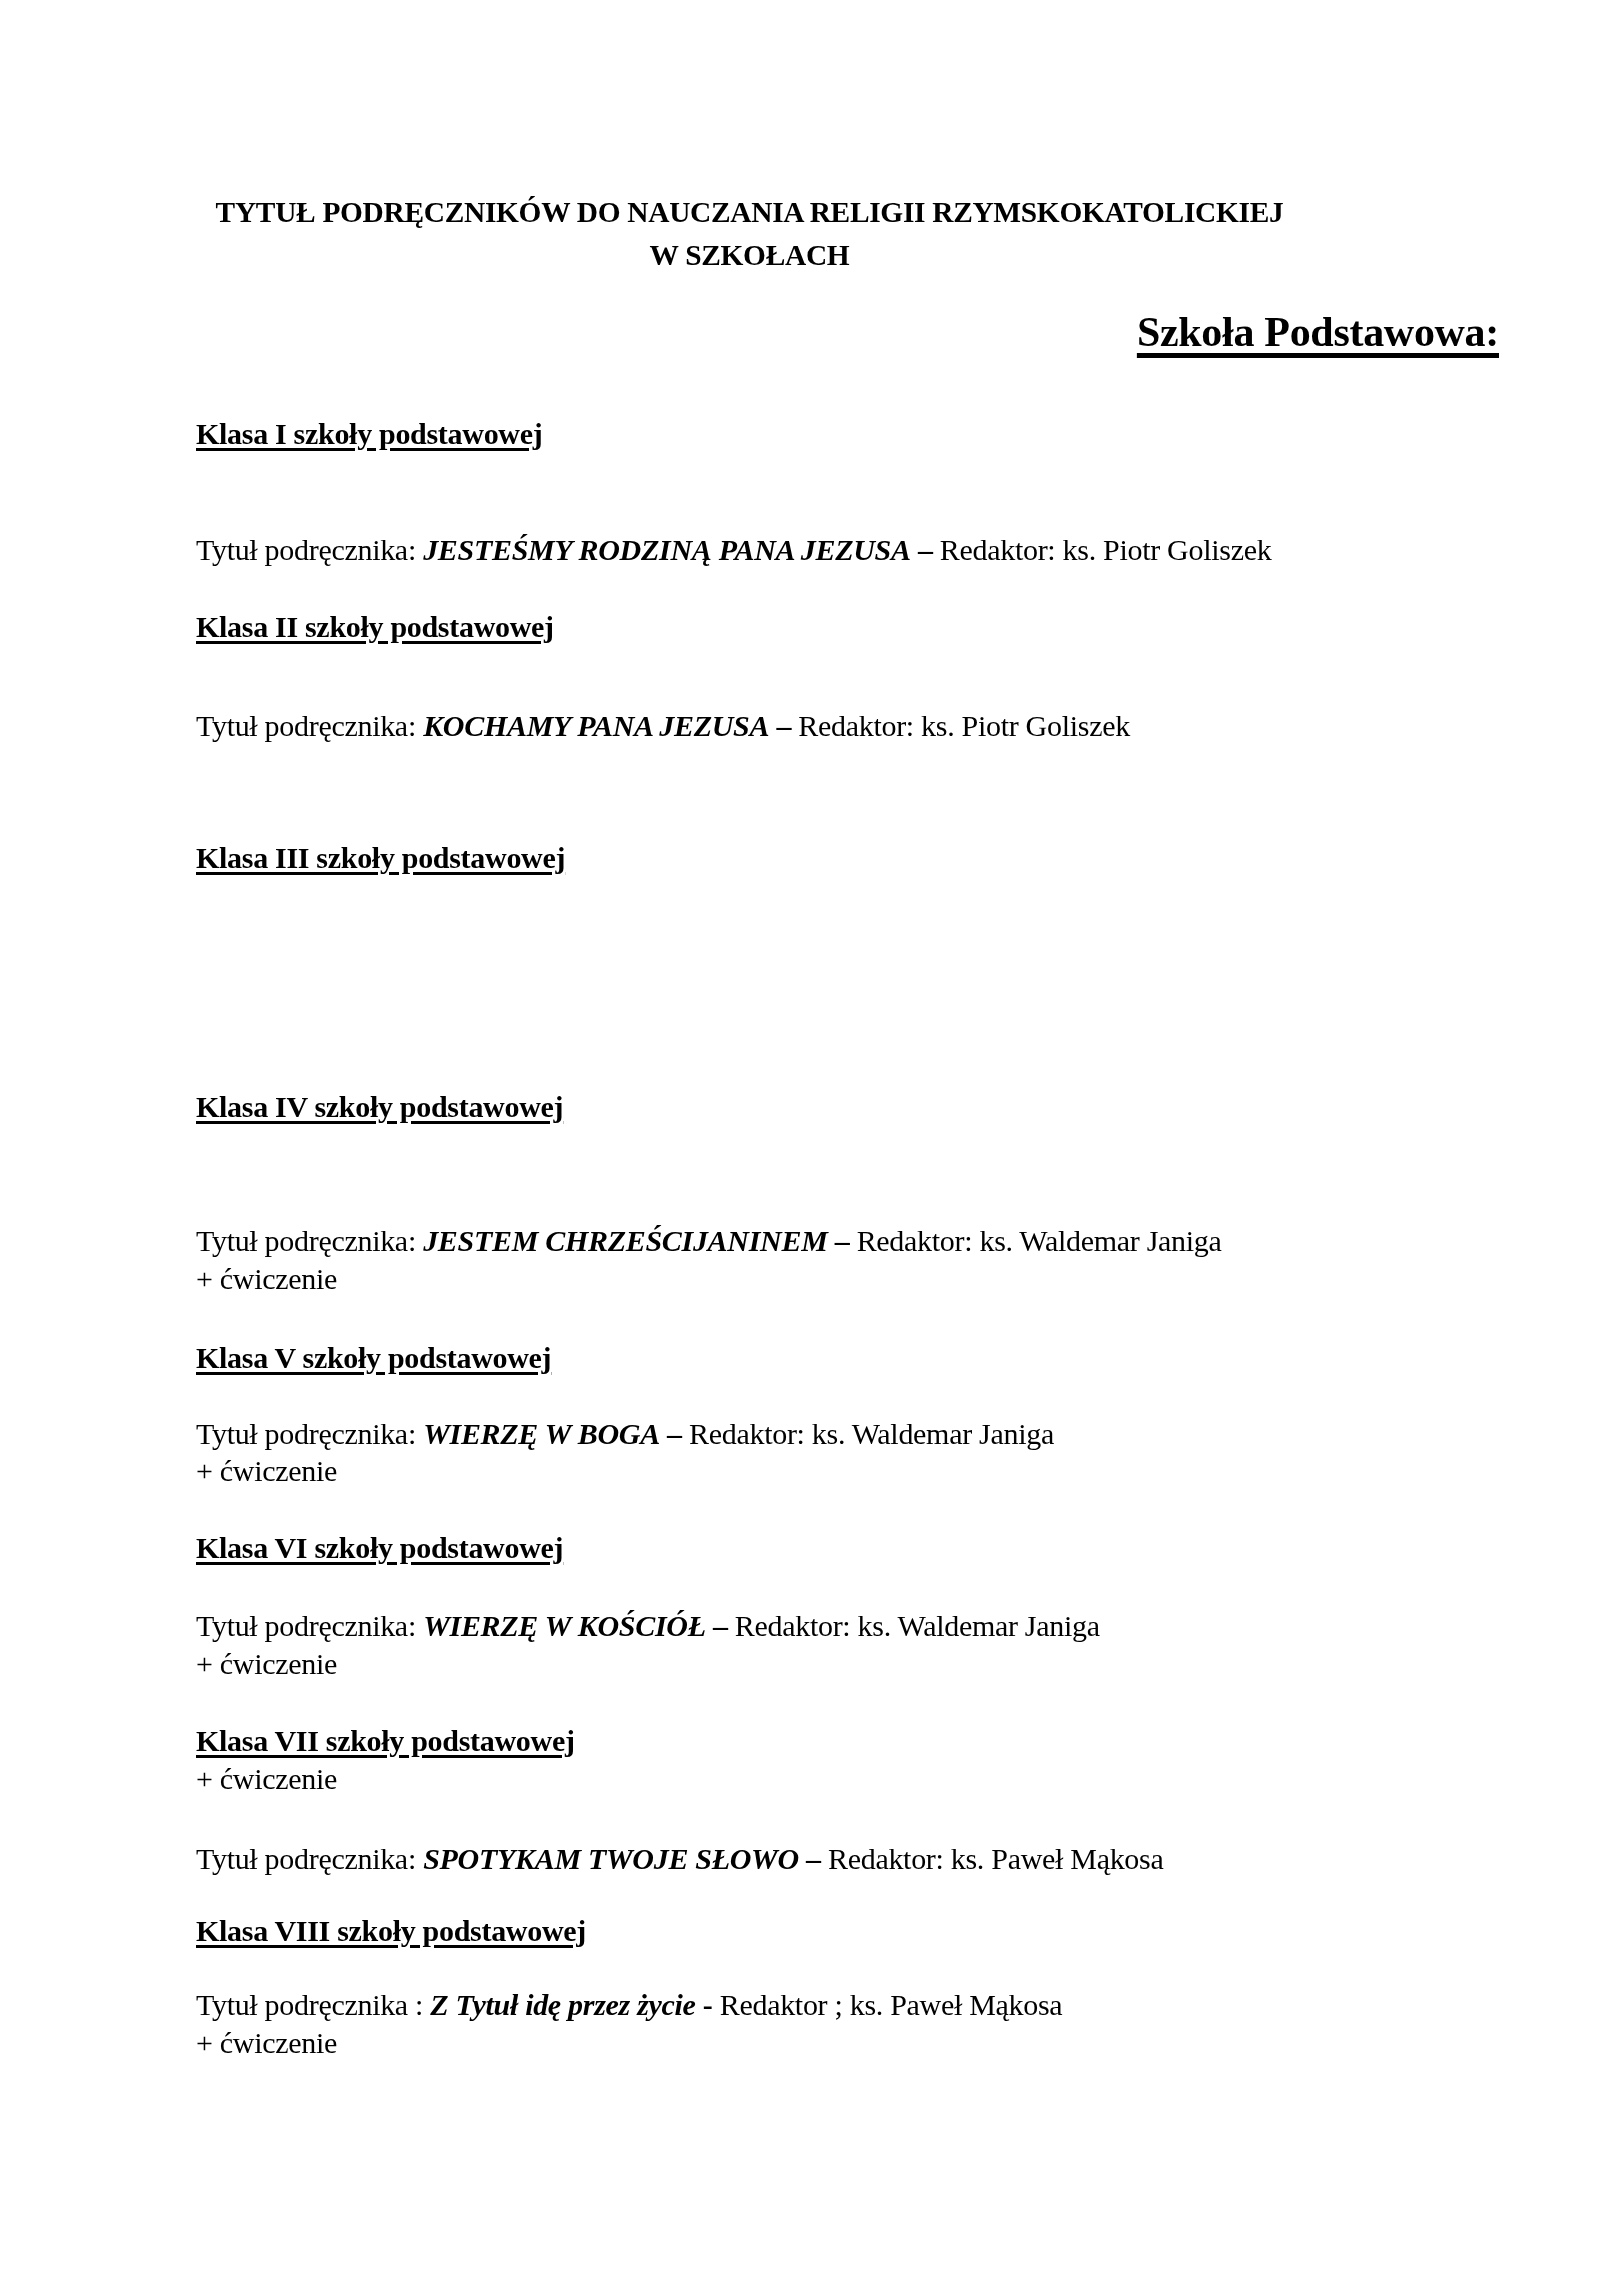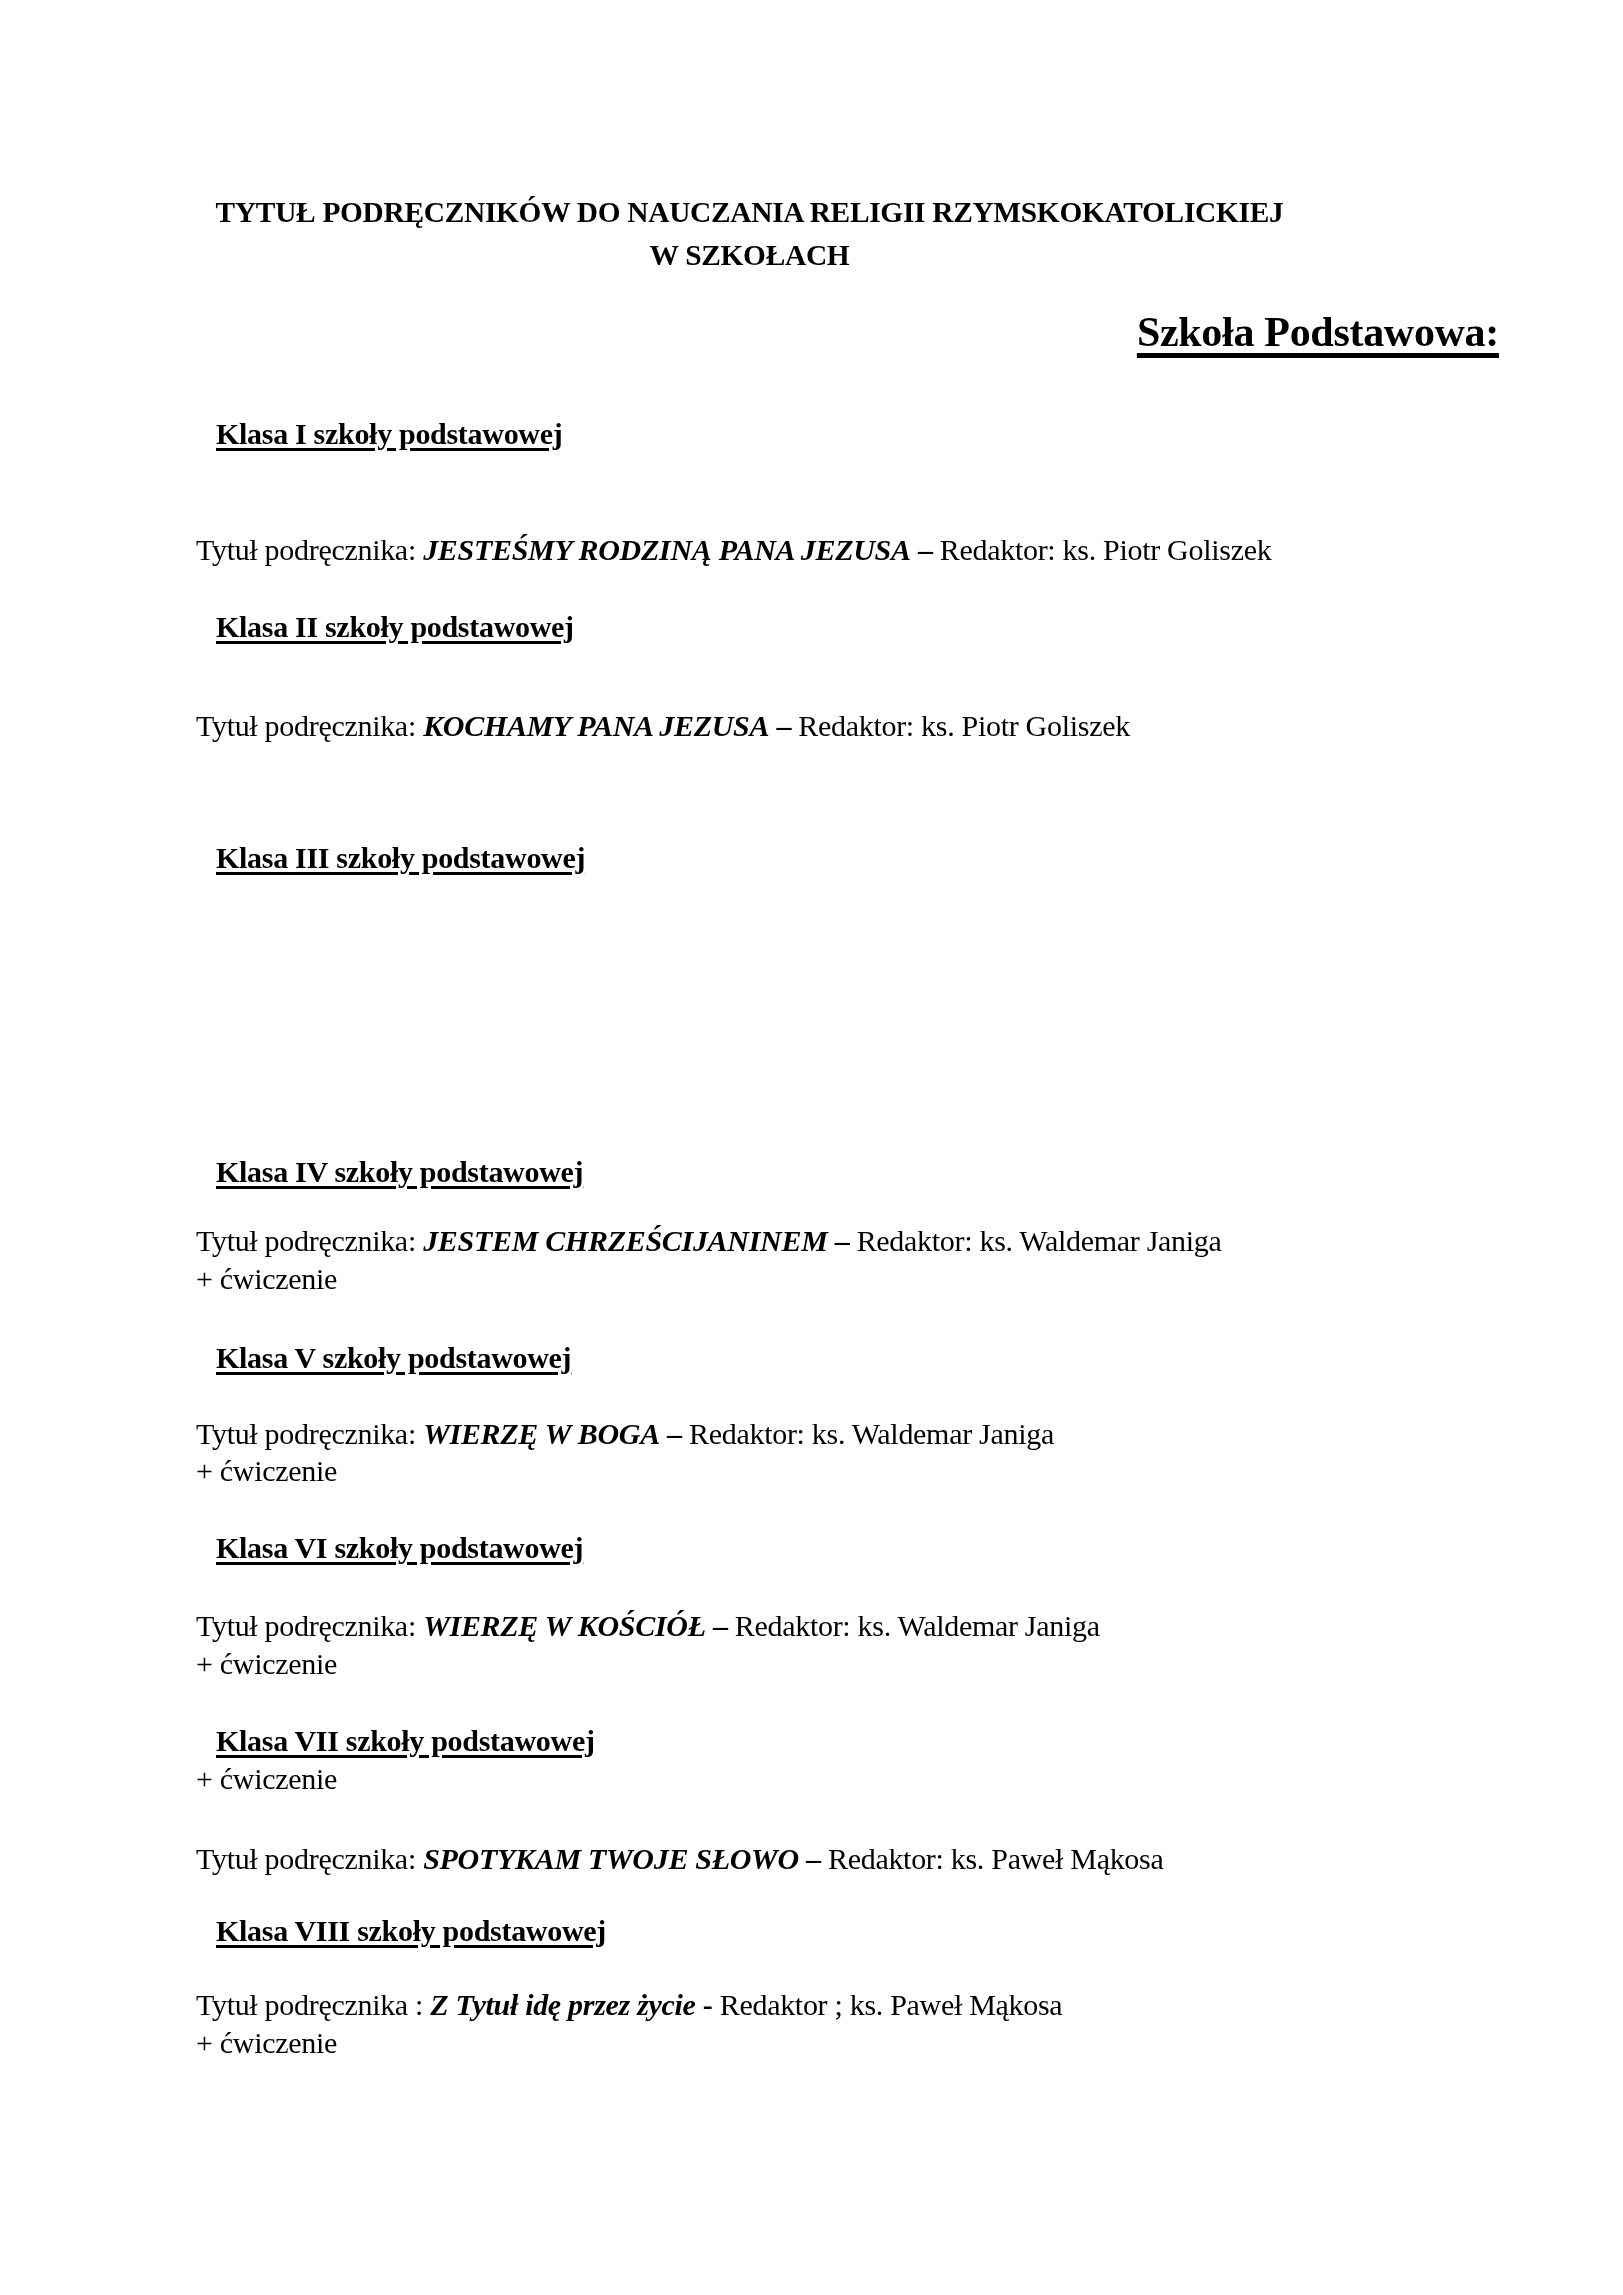--- a/index.html
+++ b/index.html
@@ -45,21 +45,20 @@
   .class-heading {
     position: absolute;
     left: 196px;
     font-size: 30px;
     font-weight: bold;
     text-decoration: underline;
     text-decoration-thickness: 3.3px;
     text-underline-offset: 3.9px;
     letter-spacing: -0.3px;
     white-space: nowrap;
-    margin-left: 20px;
   }
   .book-line {
     position: absolute;
     left: 196px;
     font-size: 30px;
     letter-spacing: -0.3px;
     white-space: nowrap;
   }
   .book-title {
     font-weight: bold;
@@ -101,21 +100,21 @@
   <div class="class-heading" style="top:610px">Klasa II szkoły podstawowej</div>
   <div class="book-line" style="top:709px">
     <span>Tytuł podręcznika:</span>
     <span class="book-title">KOCHAMY PANA JEZUSA</span>
     <span class="dash">–</span>
     <span>Redaktor: ks. Piotr Goliszek</span>
   </div>
 
   <div class="class-heading" style="top:841px">Klasa III szkoły podstawowej</div>
 
-  <div class="class-heading" style="top:1155px">Klasa IV szkoły podstawowej</div>
+  <div class="class-heading" style="top:1090px">Klasa IV szkoły podstawowej</div>
   <div class="book-line" style="top:1224px">
     <span>Tytuł podręcznika:</span>
     <span class="book-title">JESTEM CHRZEŚCIJANINEM</span>
     <span class="dash">–</span>
     <span>Redaktor: ks. Waldemar Janiga</span>
   </div>
   <div class="extra-line" style="top:1262px">+ ćwiczenie</div>
 
   <div class="class-heading" style="top:1341px">Klasa V szkoły podstawowej</div>
   <div class="book-line" style="top:1417px">

